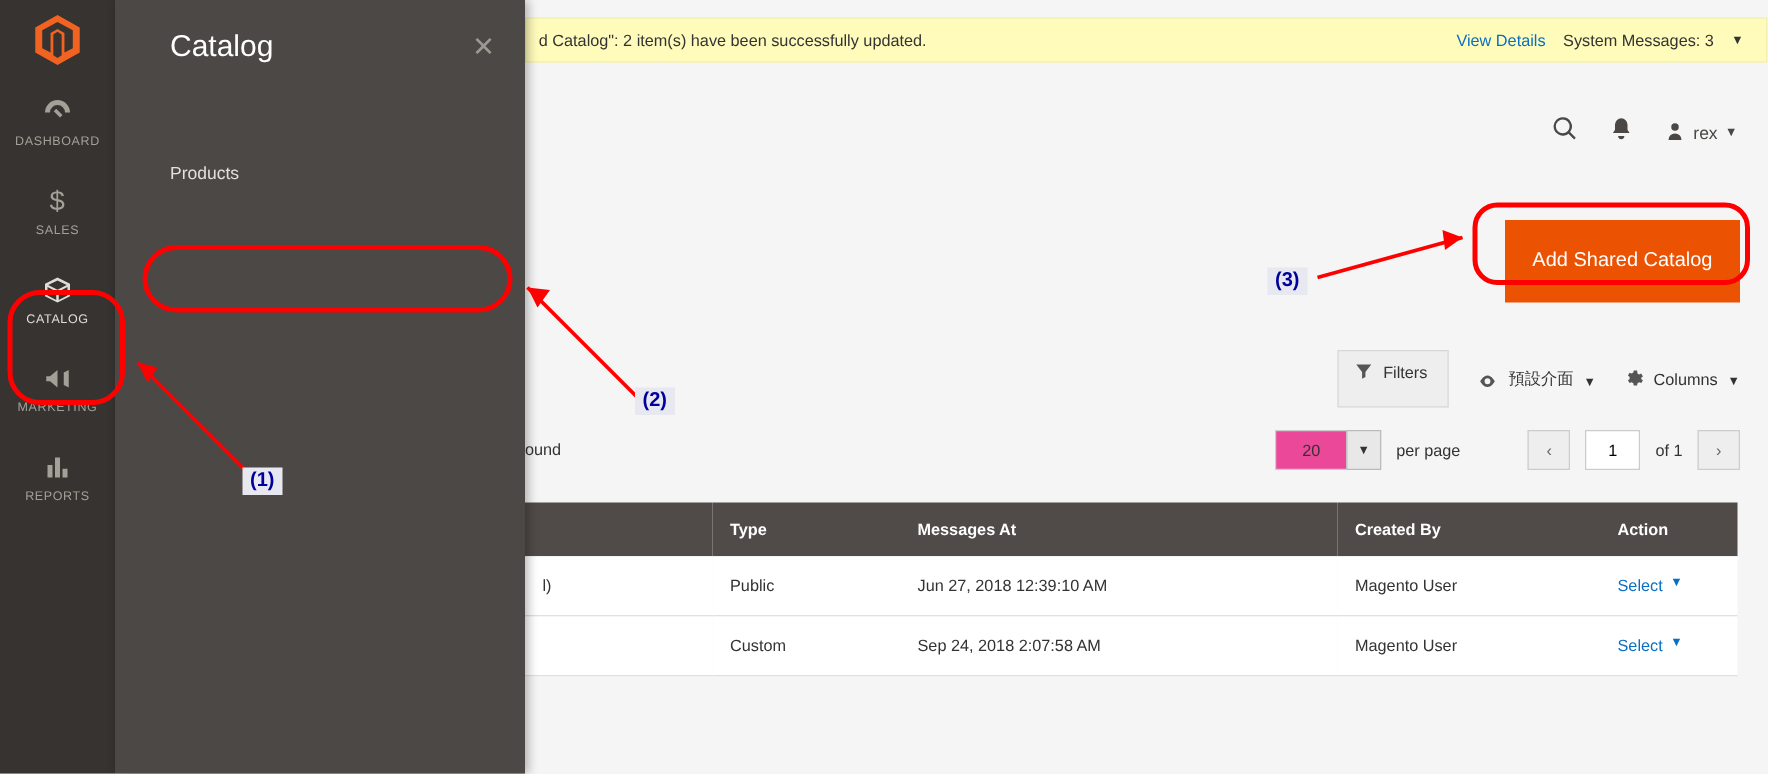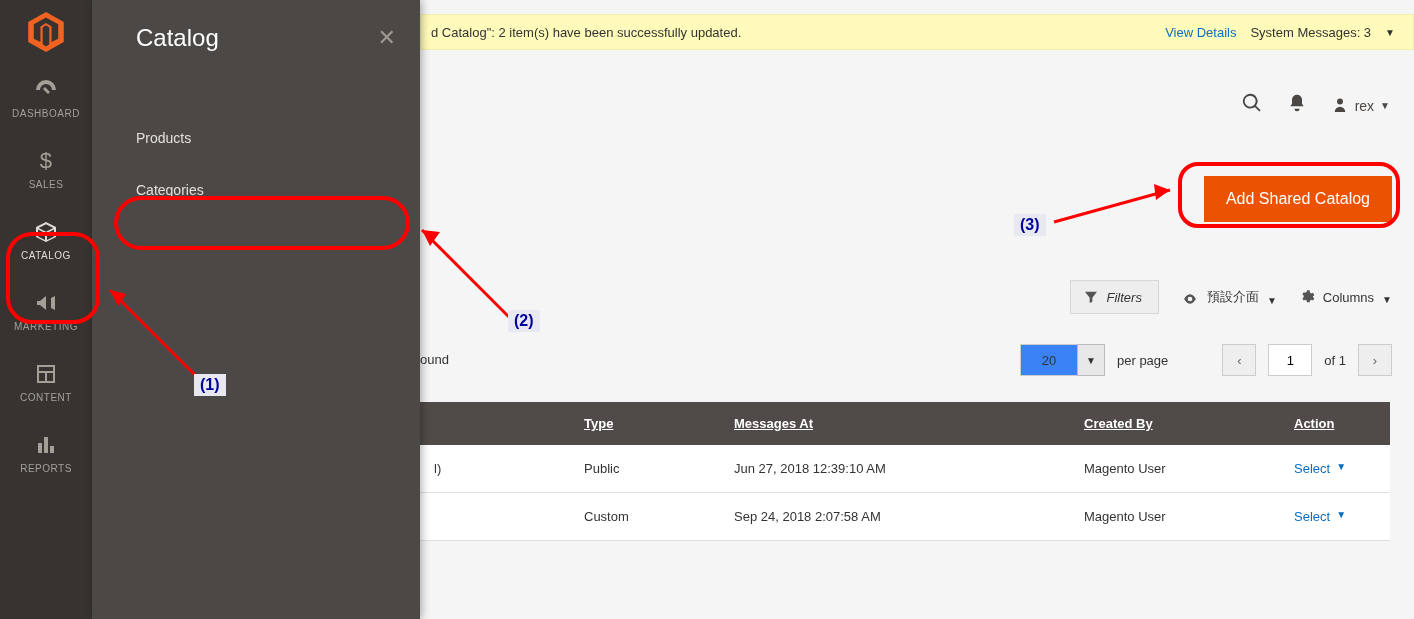--- a/index.html
+++ b/index.html
@@ -50,52 +50,52 @@
     .hdr-actions {
       position:absolute; right: 24px; top: 92px; display:flex; align-items:center; gap: 24px;
       color:#4a4744; z-index:1;
     }
     .hdr-actions .icon { font-size: 20px; cursor:pointer; color:#4a4744; }
     .user { display:flex; align-items:center; gap:6px; font-size:14px; cursor:pointer;}
 
     
     .add-btn {
       position:absolute; right: 22px; top: 176px; background:#eb5202; color:#fff; border:none;
-      padding: 14px 22px; font-size:16px; cursor:pointer; z-index:2;
+      padding: 24px 22px; font-size:16px; cursor:pointer; z-index:2;
     }
 
     
     .toolbar {
       position:absolute; left: 420px; right: 22px; top: 280px; display:flex; justify-content:flex-end;
       align-items:center; gap: 22px; font-size:13px; color:#333; z-index:1;
     }
     .filters-btn {
-      background:#eee; border:1px solid #d7d7d7; padding: 8px 16px 8px 12px; display:flex; align-items:center; gap:8px; cursor:pointer;font-style:italic;
+      background:#eee; border:1px solid #d7d7d7; padding: 8px 16px 20px 12px; display:flex; align-items:center; gap:8px; cursor:pointer;
     }
     .tb-item { display:flex; align-items:flex-end; gap:8px; cursor:pointer; }
     .caret { font-size:10px; }
 
     
     .pager {
       position:absolute; right: 22px; top: 344px; display:flex; align-items:center; gap:12px; font-size:13px; color:#333; z-index:1;
     }
-    .select-box { border:1px solid #ccc; width: 58px; height:32px; display:flex; align-items:center; justify-content:center; background:#3b82f6;}
+    .select-box { border:1px solid #ccc; width: 58px; height:32px; display:flex; align-items:center; justify-content:center; background:#ec4899;}
     .select-arrow { border:1px solid #bbb; width:28px; height:32px; background:#e8e8e8; display:flex; align-items:center; justify-content:center; font-size:10px; margin-left:-1px;}
     .pager-btn { border:1px solid #ccc; width:34px; height:32px; background:#eee; display:flex; align-items:center; justify-content:center; cursor:pointer; color:#666;}
     .page-input { border:1px solid #ccc; width:44px; height:32px; text-align:center; background:#fff; font-size:13px;}
 
     .found {
       position:absolute; left: 420px; top: 352px; font-size:13px; color:#333; z-index:1;
     }
 
     
     .tbl {
       position:absolute; left: 420px; right: 22px; top: 402px; border-collapse:collapse; font-size:13px; z-index:1;
     }
-    .tbl thead th { background:#504b48; color:#fff; font-weight:600; text-align:left; padding: 14px 14px; text-decoration: underline; }
+    .tbl thead th { background:#504b48; color:#fff; font-weight:600; text-align:left; padding: 14px 14px; }
     .tbl td { background:#fff; padding: 16px 14px; border-bottom:1px solid #e0e0e0; color:#333; }
     .tbl .col-name-head { width: 150px; }
     .tbl .col-type { width: 150px; }
     .tbl .col-created { width: 350px; }
     .tbl .col-by { width: 210px; }
     .tbl .col-action { width: 110px; }
     .select-link { color:#0a6fc2; display:flex; align-items:flex-start; gap:6px; cursor:pointer;}
 
     
     .anno-circle {
@@ -132,40 +132,33 @@
     <span>CATALOG</span>
   </div>
   <div class="rail-item">
     <svg viewBox="0 0 24 24">
         <path d="M3 10v4h3l6 5V5L6 10zm14-3v10l4 2V5z"></path>
       </svg>
     <span>MARKETING</span>
   </div>
   <div class="rail-item">
     <svg viewBox="0 0 24 24">
-        <path d="M3 3h18v18H3zm2 2v4h14V5zm0 6v8h6v-8zm8 0v8h6v-8z"></path>
-      </svg>
-    <span>CONTENT</span>
-  </div>
-  <div class="rail-item">
-    <svg viewBox="0 0 24 24">
         <path d="M4 20V10h4v10zm6 0V4h4v16zm6 0v-7h4v7z"></path>
       </svg>
     <span>REPORTS</span>
   </div>
 </div>
 
 <div class="flyout">
   <div class="flyout-header">
     <span class="flyout-title">Catalog</span>
     <span class="flyout-close">✕</span>
   </div>
   <div class="flyout-list">
     <div class="flyout-li">Products</div>
-    <div class="flyout-li">Categories</div>
   </div>
 </div>
 
 <div class="sysbar">
   <span>d Catalog": 2 item(s) have been successfully updated.</span>
   <span class="sysbar-right">
     <span class="link">View Details</span>
     <span>System Messages: 3</span>
     <span class="caret">▼</span>
   </span>

